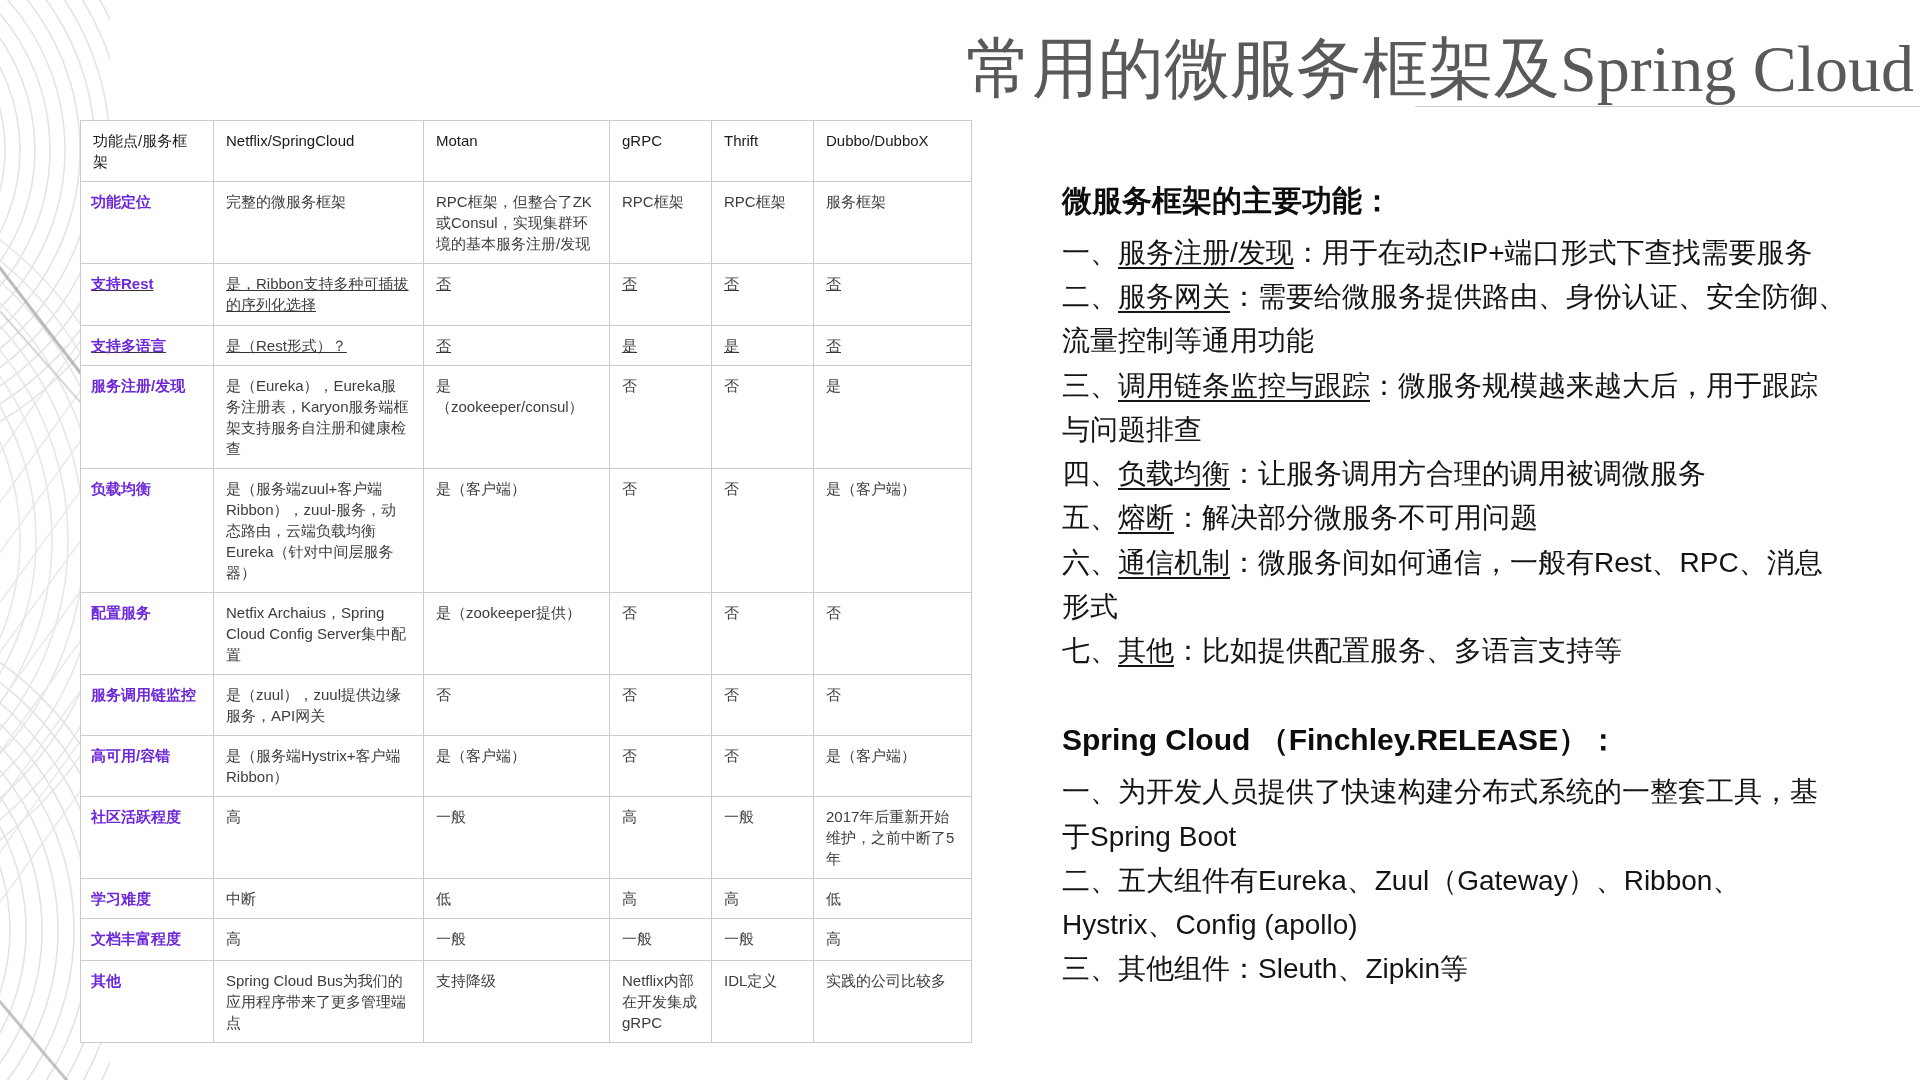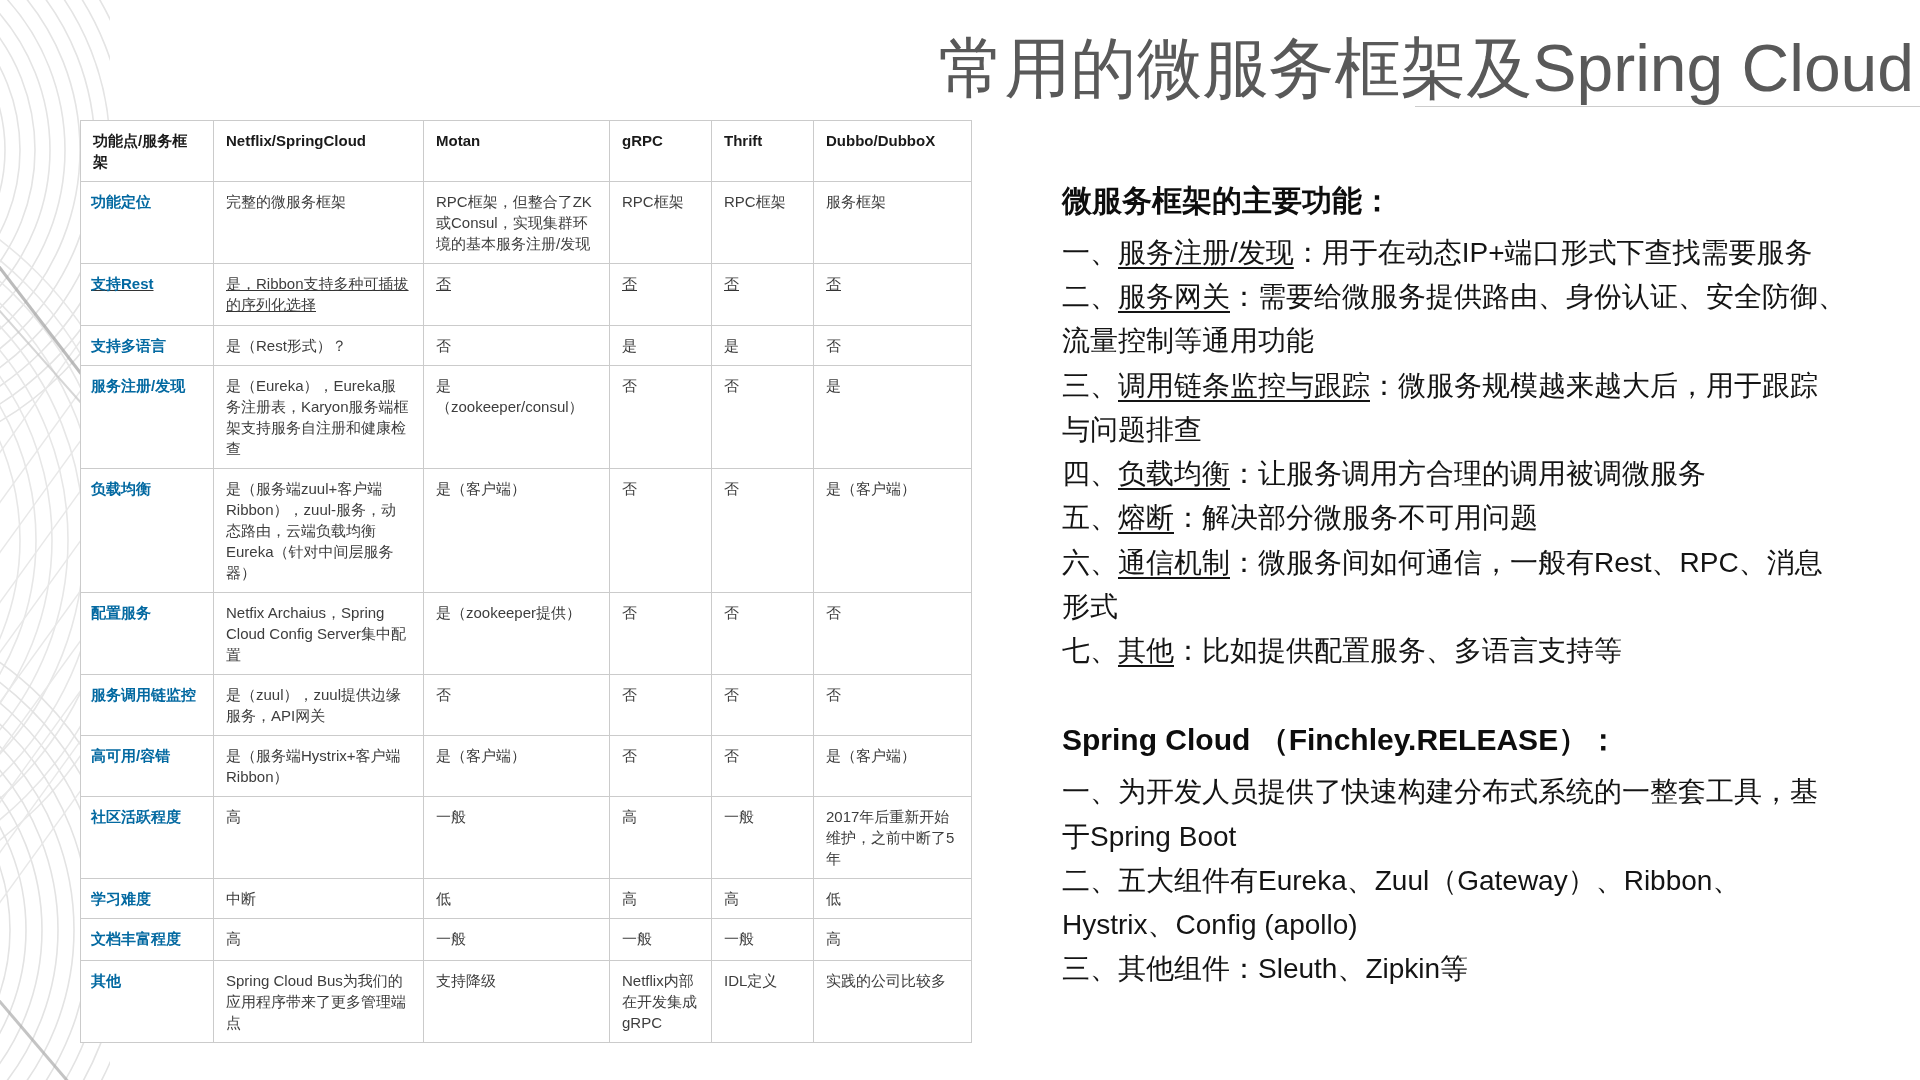--- a/index.html
+++ b/index.html
@@ -8,41 +8,41 @@
     background:#ffffff;
     font-family:"Liberation Sans","DejaVu Sans",sans-serif;
     color:#333;
   }
   
   .deco{position:absolute;left:0;top:0;z-index:0;}
   
   .slide-title{
     position:absolute;top:24px;right:6px;z-index:2;
     font-size:66px;font-weight:400;color:#595959;
-    white-space:nowrap;letter-spacing:0px;
+    white-space:nowrap;letter-spacing:0px;font-family:Liberation Serif, serif;
   }
   .title-rule{
     position:absolute;left:1415px;top:106px;width:505px;height:1px;
     background:#cccccc;z-index:1;
   }
   
   .cmp-table{
     position:absolute;left:80px;top:120px;z-index:1;
     border-collapse:collapse;table-layout:fixed;background:#ffffff;
   }
   .cmp-table th,.cmp-table td{
     border:1px solid #cbcbcb;
     vertical-align:top;text-align:left;
     font-size:15px;line-height:1.4;
     padding:9px 12px;
     white-space:pre-wrap;overflow:hidden;
     font-weight:400;color:#3d3d3d;
   }
-  .cmp-table thead th{font-weight:700;color:#1a1a1a;border-radius:19px;}
-  .cmp-table .rowlabel{font-weight:700;color:#0369a1;padding:9px 6px 9px 10px;}
+  .cmp-table thead th{font-weight:400;color:#1a1a1a;border-radius:19px;}
+  .cmp-table .rowlabel{font-weight:700;color:#6d28d9;padding:9px 6px 9px 10px;}
   
   .right-panel{position:absolute;left:1062px;top:178px;width:860px;z-index:1;color:#141414;}
   .r-head{font-size:30px;font-weight:700;line-height:1.5;margin:0 0 8px 0;color:#0d0d0d;}
   .r-item{font-size:28px;line-height:1.58;white-space:pre-wrap;margin:0;}
   .r-item .u{text-decoration:underline;text-underline-offset:5px;}
   .spring-head{font-size:30px;font-weight:700;line-height:1.5;margin:44px 0 8px 0;color:#0d0d0d;white-space:pre-wrap;}
   .s-item{font-size:28px;line-height:1.58;white-space:pre-wrap;margin:0;}
 </style>
 </head>
 <body>
@@ -133,21 +133,21 @@
         <td>服务框架</td>
       </tr>
       <tr style="height: 62px; text-decoration: underline;">
         <th class="rowlabel">支持Rest</th>
         <td>是，Ribbon支持多种可插拔的序列化选择</td>
         <td>否</td>
         <td>否</td>
         <td>否</td>
         <td>否</td>
       </tr>
-      <tr style="height: 37px;">
+      <tr style="height: 37px; text-decoration: underline;">
         <th class="rowlabel">支持多语言</th>
         <td>是（Rest形式）？</td>
         <td>否</td>
         <td>是</td>
         <td>是</td>
         <td>否</td>
       </tr>
       <tr style="height: 83px;">
         <th class="rowlabel">服务注册/发现</th>
         <td>是（Eureka），Eureka服务注册表，Karyon服务端框架支持服务自注册和健康检查</td>

